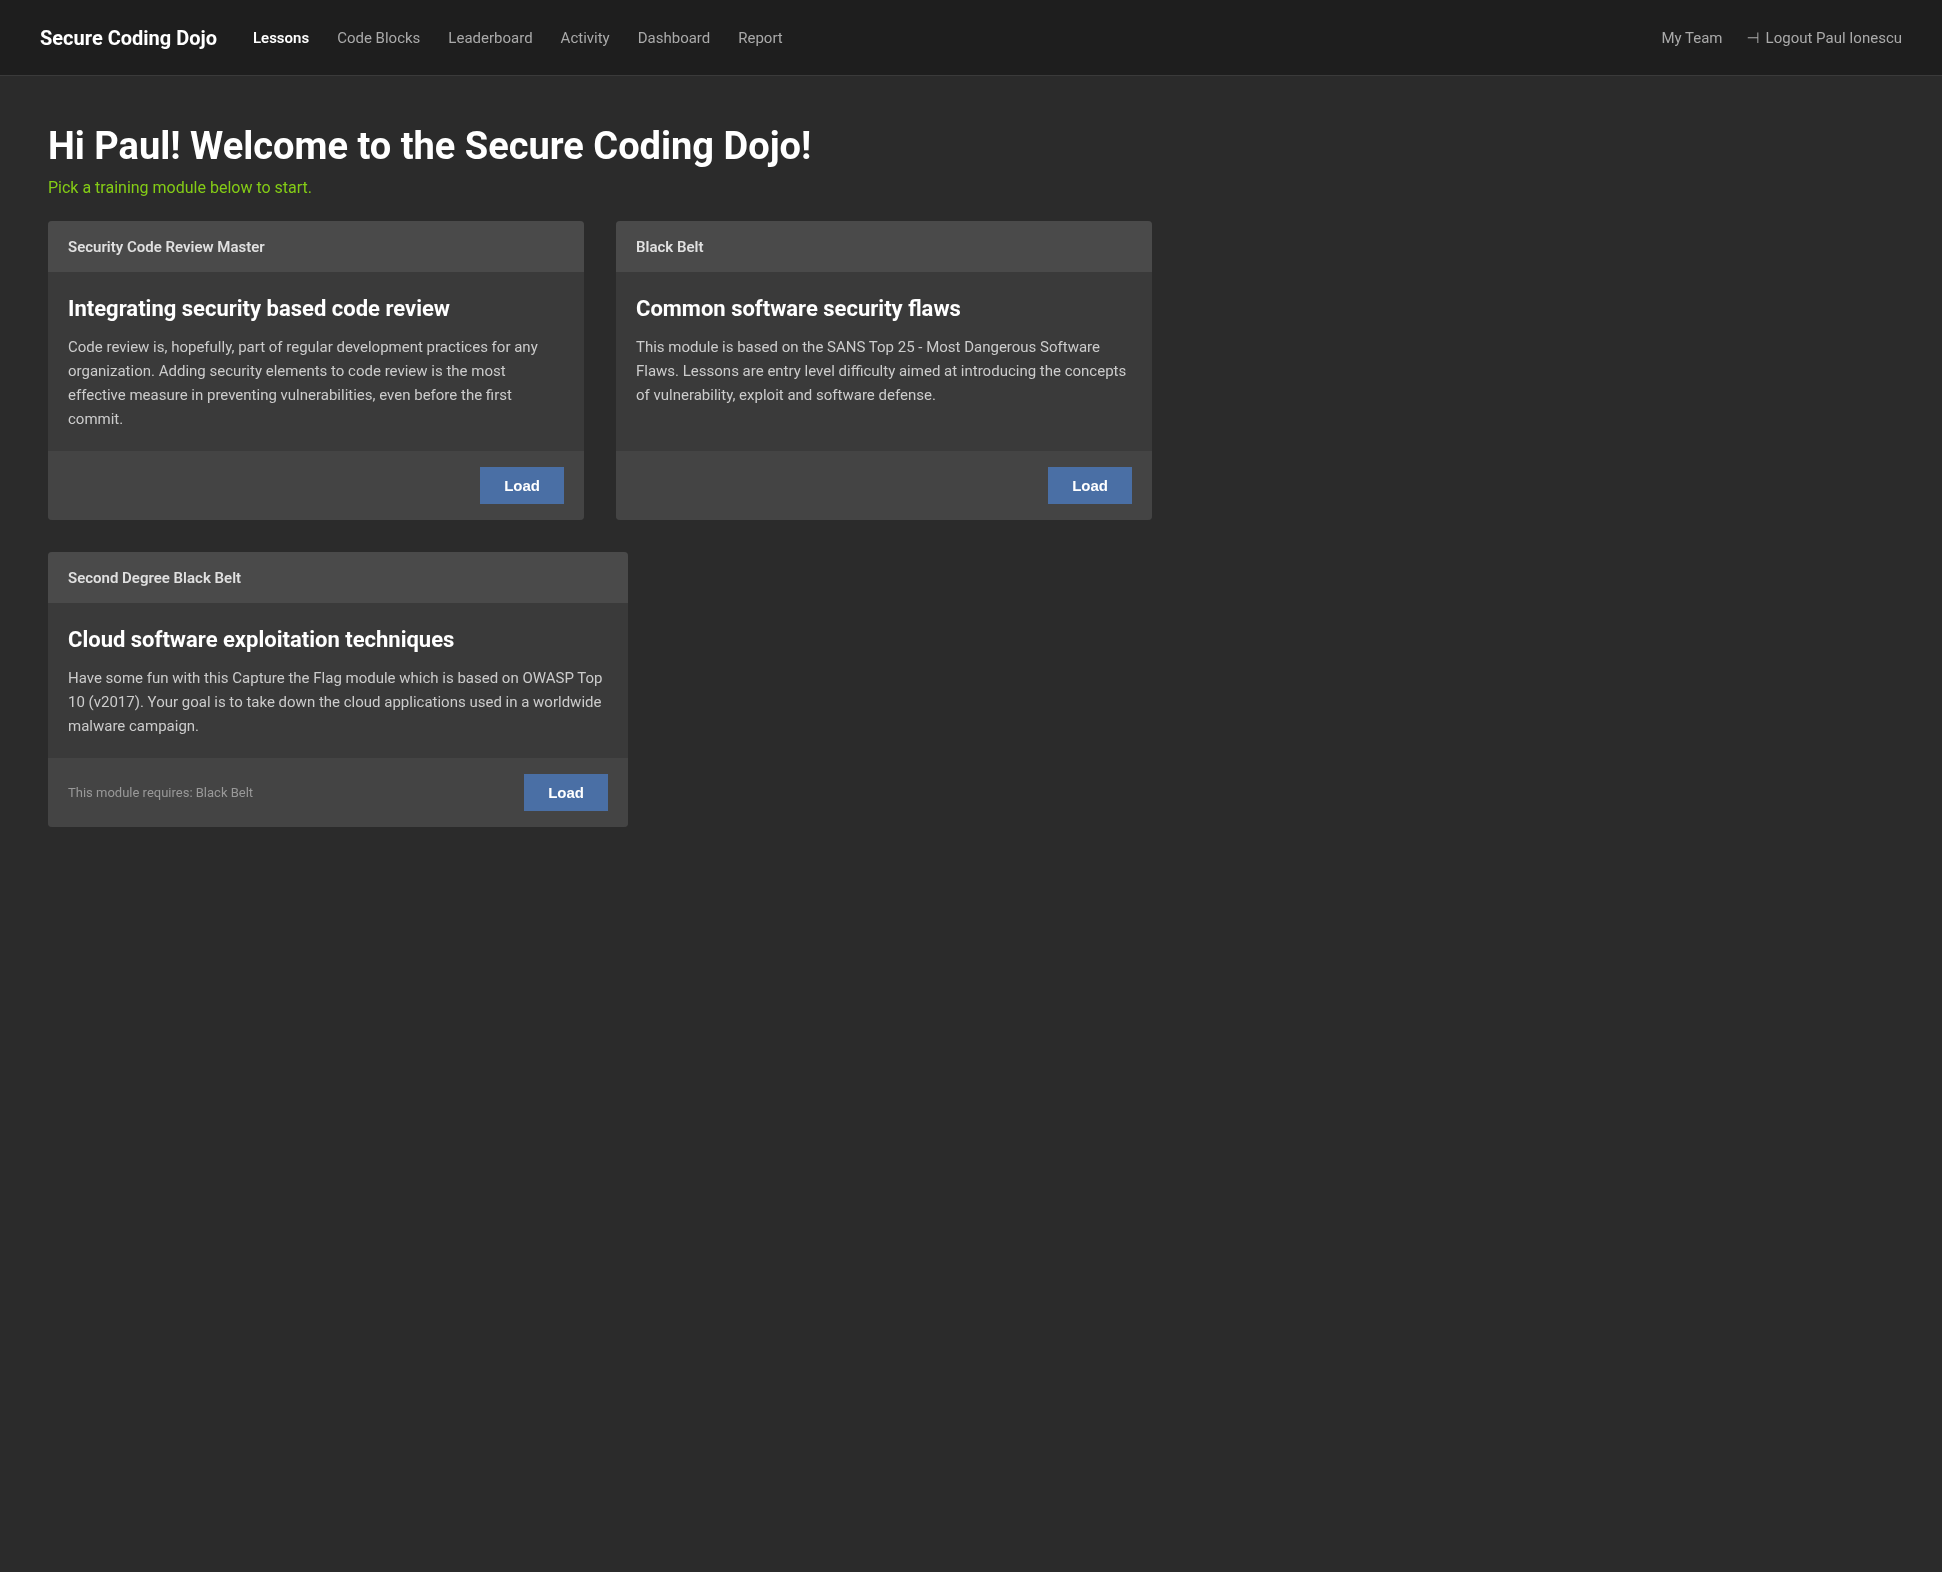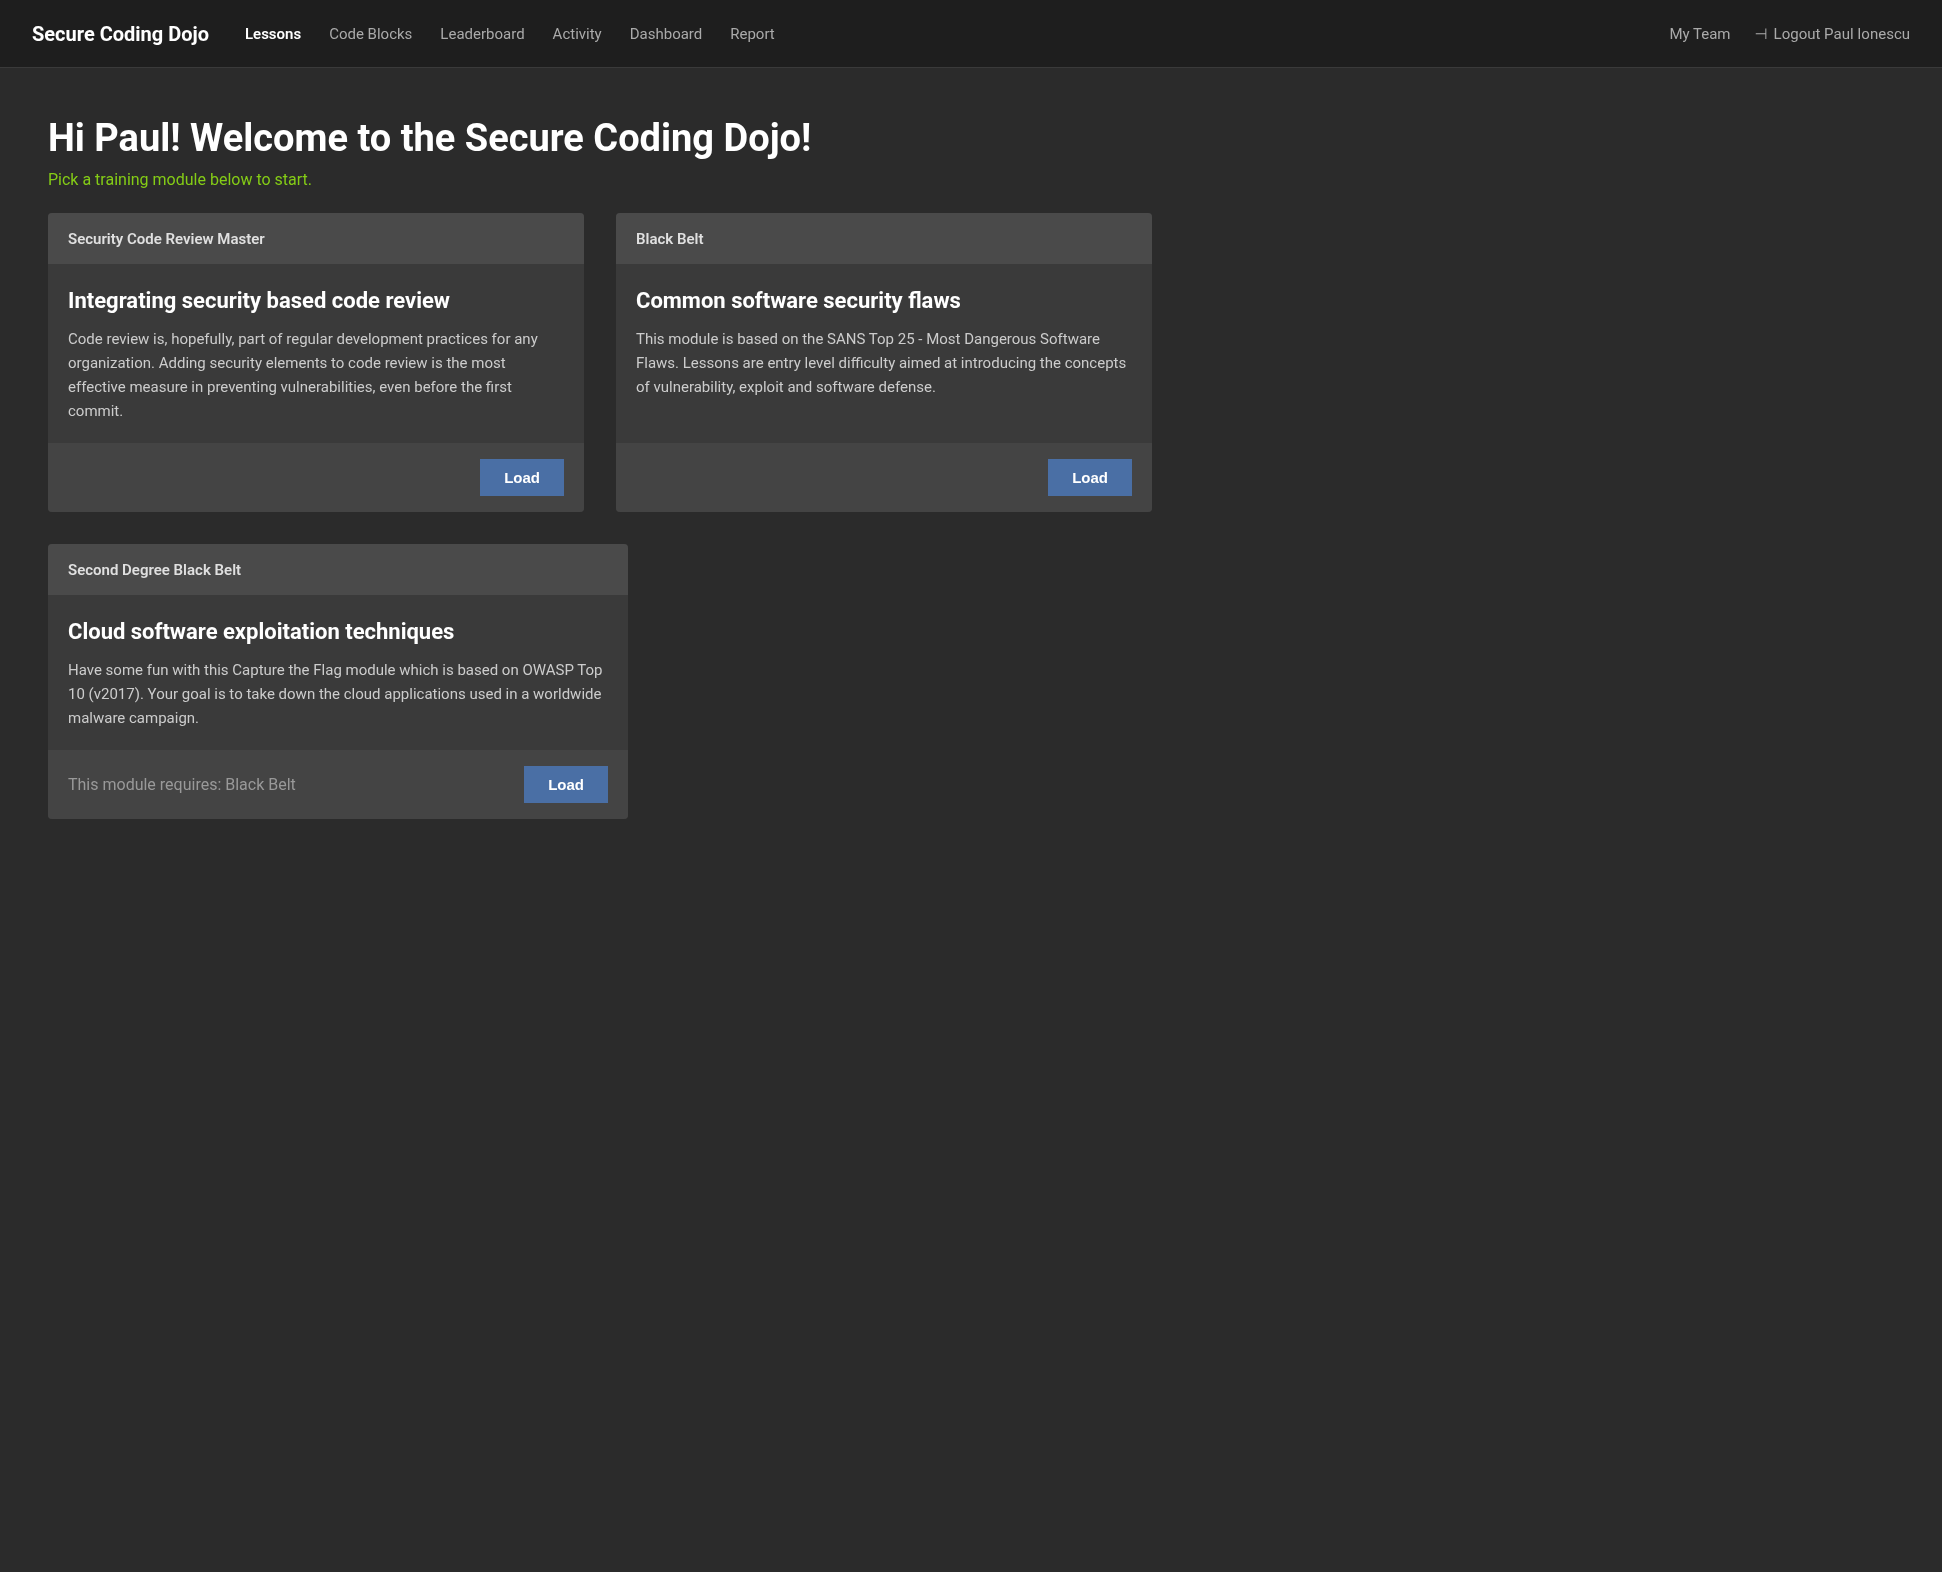--- a/index.html
+++ b/index.html
@@ -14,22 +14,22 @@
       font-family: -apple-system, BlinkMacSystemFont, "Segoe UI", Roboto, Helvetica, Arial, sans-serif;
       font-size: 16px;
       min-height: 100vh;
     }
 
     
     nav {
       background-color: #1e1e1e;
       display: flex;
       align-items: center;
-      padding: 0 32px;
-      height: 68px;
+      padding: 0 40px;
+      height: 76px;
       border-bottom: 1px solid #3a3a3a;
     }
 
     .nav-brand {
       font-size: 20px;
       font-weight: 700;
       color: #ffffff;
       margin-right: 36px;
       white-space: nowrap;
     }
@@ -145,21 +145,21 @@
       align-items: center;
       justify-content: flex-end;
       min-height: 64px;
     }
 
     .card-footer-left {
       justify-content: space-between;
     }
 
     .card-footer-note {
-      font-size: 16px;
+      font-size: 13px;
       color: #999999;
     }
 
     .load-button {
       background-color: #4a6fa5;
       color: #ffffff;
       border: none;
       padding: 10px 24px;
       font-size: 15px;
       font-weight: 600;

